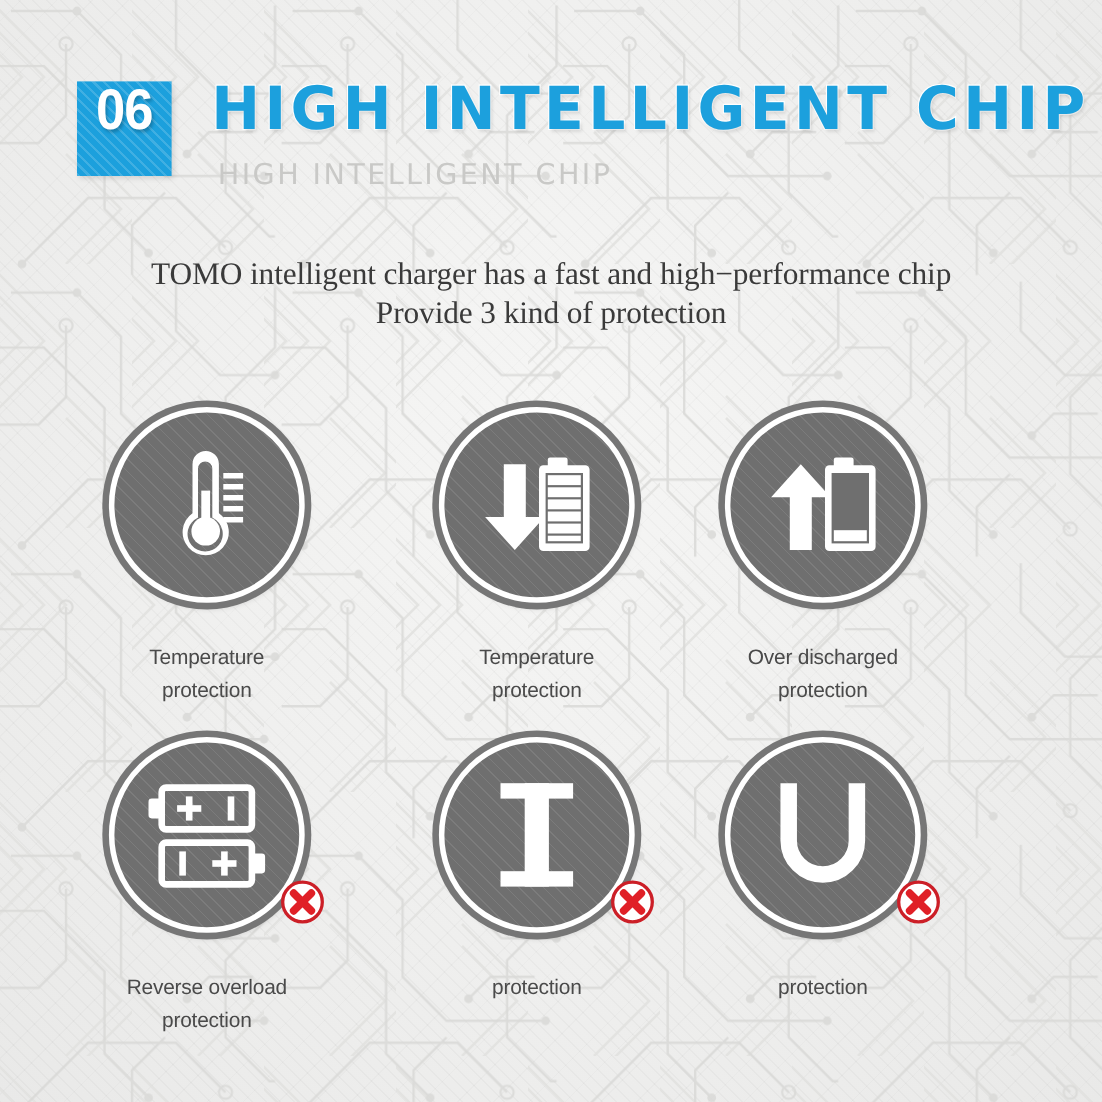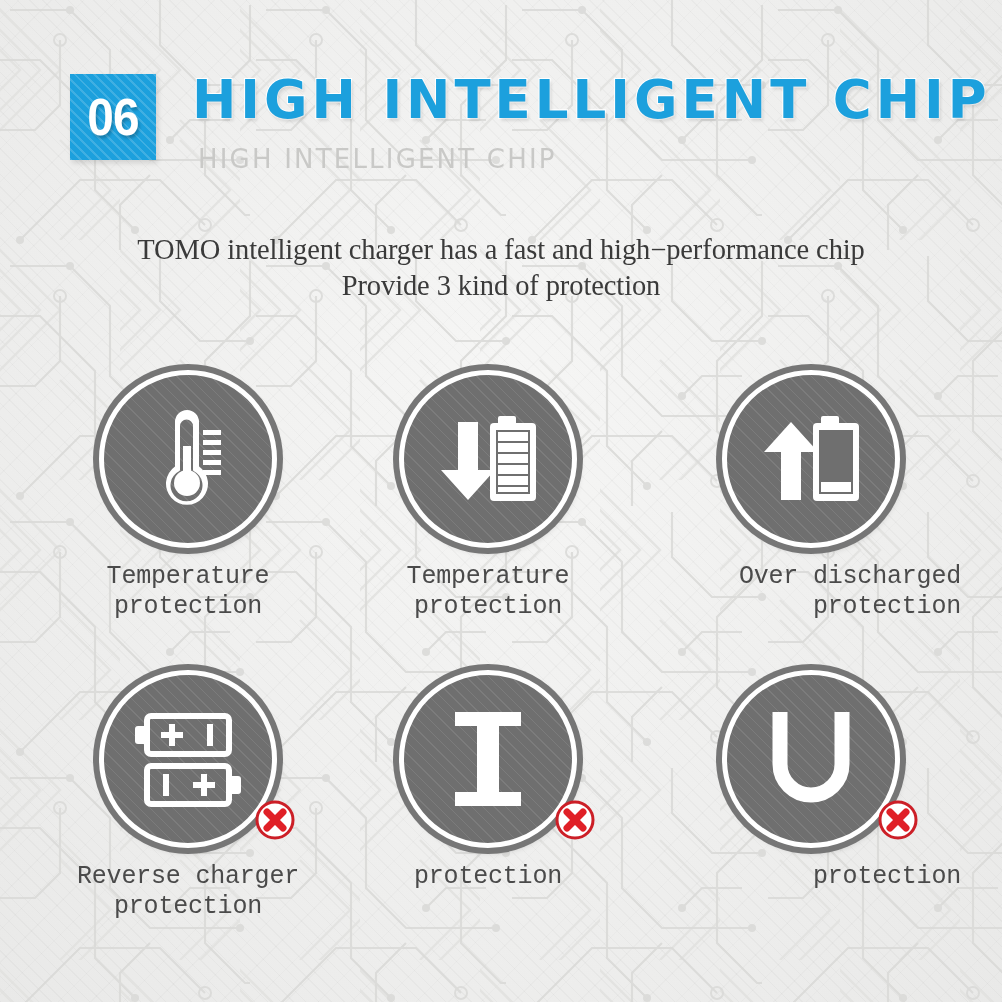--- a/index.html
+++ b/index.html
@@ -51,21 +51,21 @@
     left: 0;
     top: 2px;
     width: 86px;
     height: 86px;
     background-color: #1ca0dd;
     background-image: repeating-linear-gradient(45deg,
         rgba(255,255,255,0.16) 0px, rgba(255,255,255,0.16) 2px,
         rgba(255,255,255,0.00) 2px, rgba(255,255,255,0.00) 7px);
     box-shadow: 2px 3px 5px rgba(0,0,0,.12);
     display: flex;
-    align-items: center;
+    align-items: flex-start;
     justify-content: center;
   }
   .num-badge span {
     color: #ffffff;
     font-family: "Liberation Sans Narrow", "Liberation Sans", sans-serif;
     font-weight: 700;
     font-size: 52px;
     letter-spacing: -1px;
     line-height: 1;
     transform: scaleX(.92);
@@ -127,21 +127,21 @@
     position: relative;
     height: 300px;
   }
   .cell {
     position: absolute;
     width: 300px;
     text-align: center;
   }
   .cell.c0 { left: 38px; }
   .cell.c1 { left: 338px; }
-  .cell.c2 { left: 661px; text-align: right; }
+  .cell.c2 { left: 598px; }
 
   .disc-wrap {
     position: relative;
     width: 178px;
     height: 178px;
     margin: 0 auto;
   }
   .disc {
     position: absolute;
     inset: 0;
@@ -174,24 +174,24 @@
   .x-badge {
     position: absolute;
     right: -18px;
     bottom: 8px;
     width: 40px;
     height: 40px;
   }
   .x-badge svg { display: block; }
 
   .label {
-    margin-top: 14px;
+    margin-top: 36px;
     color: #4a4a4a;
-    font-family: Liberation Mono, monospace;
-    font-size: 25px;
+    font-family: Liberation Sans, sans-serif;
+    font-size: 19px;
     line-height: 30px;
     letter-spacing: -0.2px;
   }
   .label .l1, .label .l2 { display: block; white-space: nowrap; }
 
   .row2 .disc-wrap { margin-top: 0; }
 </style>
 </head>
 <body>
 
@@ -370,21 +370,21 @@
             <svg width="40" height="40" viewBox="0 0 40 40">
               <circle cx="20" cy="20" r="18" fill="#ffffff" stroke="#cc1f27" stroke-width="3"></circle>
               <g stroke="#e02027" stroke-width="7" stroke-linecap="round">
                 <line x1="12" y1="12" x2="28" y2="28"></line>
                 <line x1="28" y1="12" x2="12" y2="28"></line>
               </g>
             </svg>
           </div>
         </div>
         <div class="label">
-          <span class="l1">Reverse charger</span>
+          <span class="l1">Reverse overload</span>
           <span class="l2">protection</span>
         </div>
       </div>
 
       <div class="cell c1">
         <div class="disc-wrap">
           <div class="disc"></div>
           <div class="disc-hatch"></div>
           <div class="disc-icon">
             <svg width="110" height="110" viewBox="0 0 110 110">

